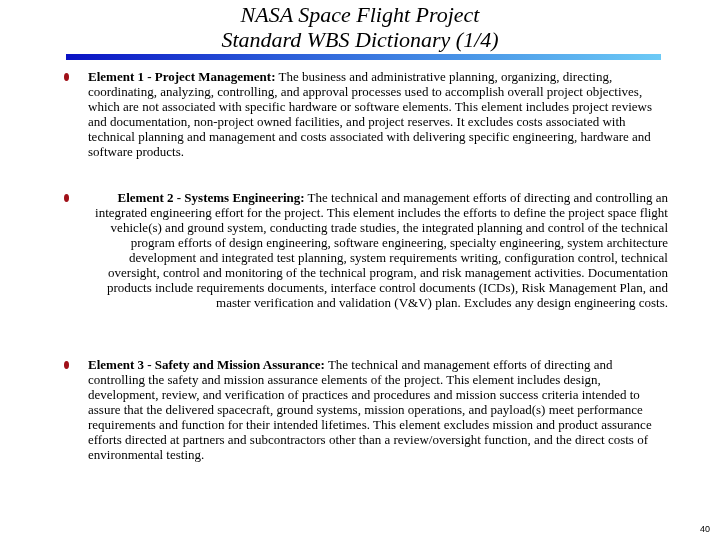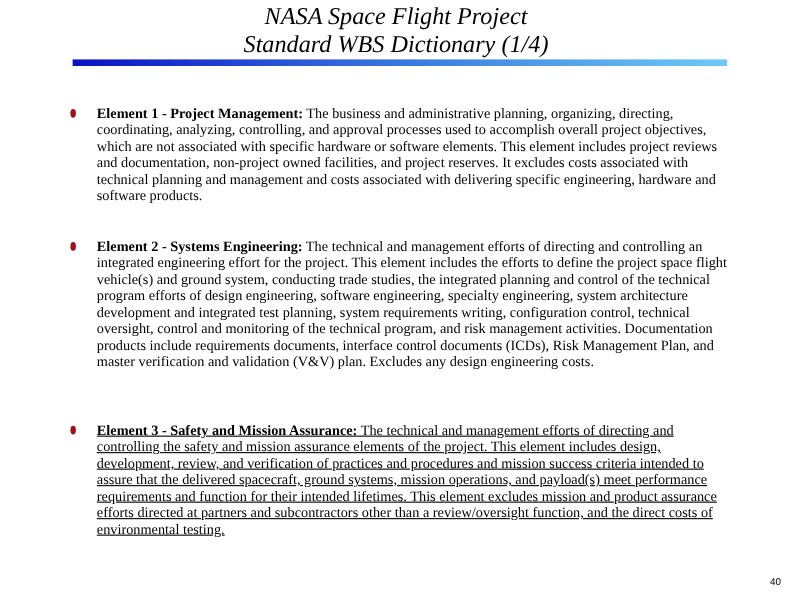--- a/index.html
+++ b/index.html
@@ -44,37 +44,36 @@
       width: 720px;
     }
     .item {
       position: absolute;
       left: 88px;
       width: 580px;
       font-family: "Liberation Serif", "DejaVu Serif", serif;
       font-size: 13px;
       line-height: 15px;
       color: #000;
-      margin-top: 26px;
     }
     .item .lead {
       font-weight: bold;
     }
     .bullet-dot {
       position: absolute;
       left: -24px;
       top: 4px;
       width: 5px;
       height: 8px;
       background: #a01018;
       border-radius: 50%;
     }
     #item-1 { top: 69px; }
-    #item-2 { top: 190px; }
-    #item-3 { top: 357px; text-decoration: underline; }
+    #item-2 { top: 190px; text-align: right; }
+    #item-3 { top: 357px; }
     .footer-left {
       position: absolute;
       left: 7px;
       top: 551px;
       font-family: Liberation Mono, monospace;
       font-style: italic;
       font-size: 9px;
       color: #000;
     }
     .footer-right {

